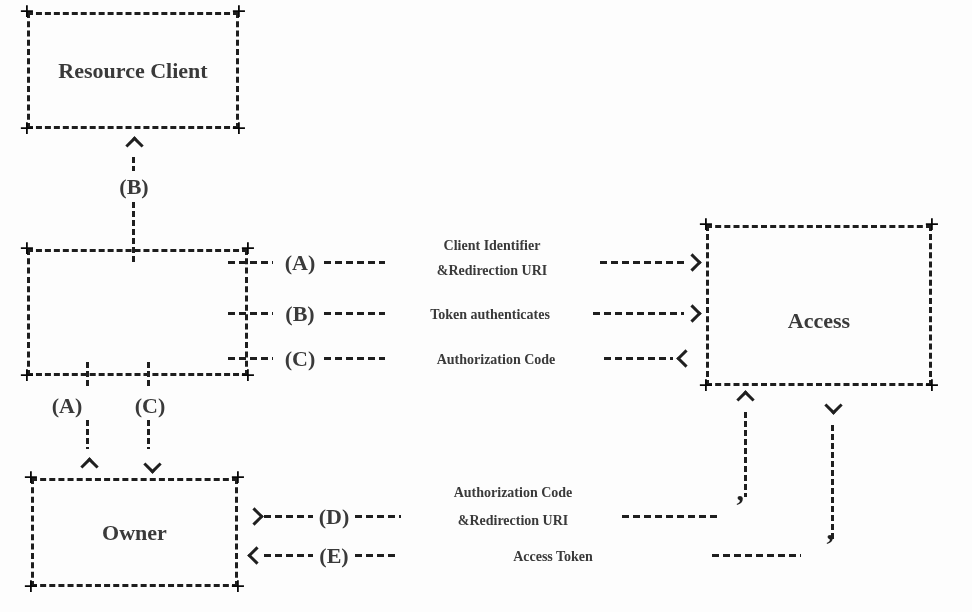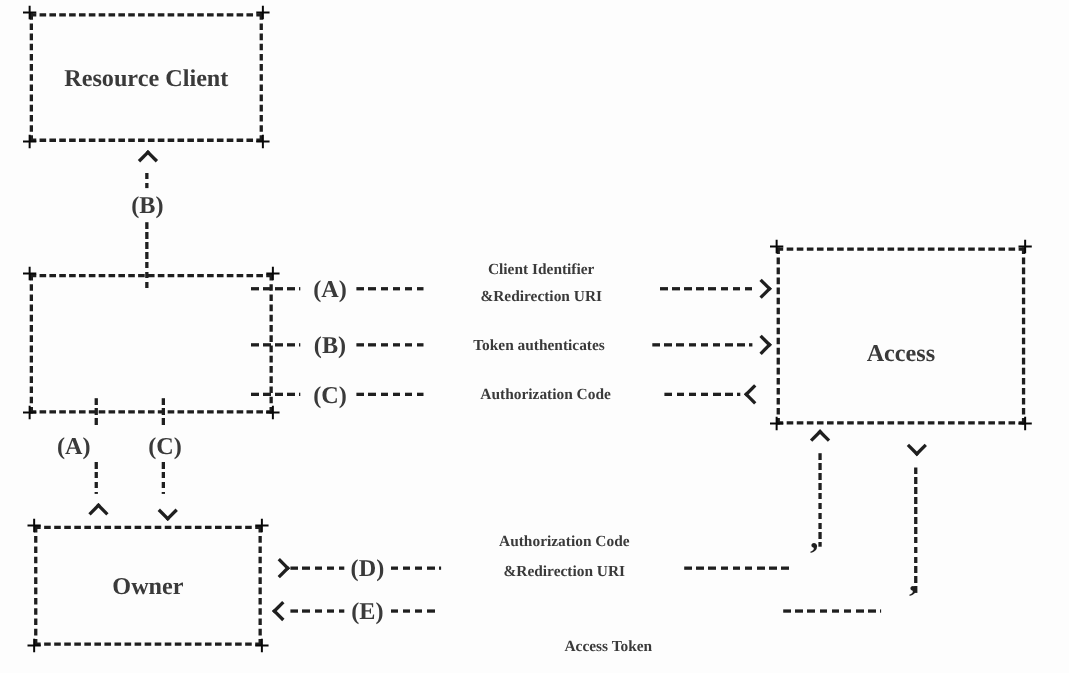--- a/index.html
+++ b/index.html
@@ -123,21 +123,21 @@
     </div>
   <div class="hl" style="left:622px;top:515px;width:96px;"></div>
   <span class="ctick" style="left:740px;top:505px;">’</span>
   <div class="vl" style="left:744px;top:412px;height:85px;"></div>
   <span class="chev u" style="left:739px;top:393px;"></span>
 
   <span class="chev l" style="left:250px;top:549px;"></span>
   <div class="hl" style="left:264px;top:554px;width:49px;"></div>
   <span class="lbl" style="left:334px;top:556px;">(E)</span>
   <div class="hl" style="left:355px;top:554px;width:44px;"></div>
-  <div class="txt lh29" style="left:553px;top:574px;">
+  <div class="txt lh29" style="left:553px;top:542px;">
       <div>Access Token</div>
     </div>
   <div class="hl" style="left:712px;top:554px;width:89px;"></div>
   <span class="ctick" style="left:830px;top:544px;">’</span>
   <div class="vl" style="left:831px;top:425px;height:114px;"></div>
   <span class="chev d" style="left:827px;top:399px;"></span>
 
 </div>
 
 </body></html>

